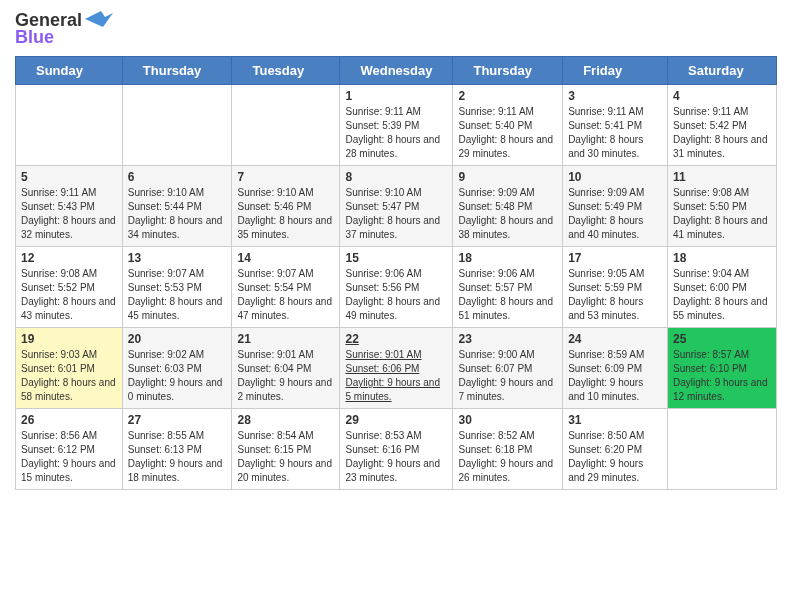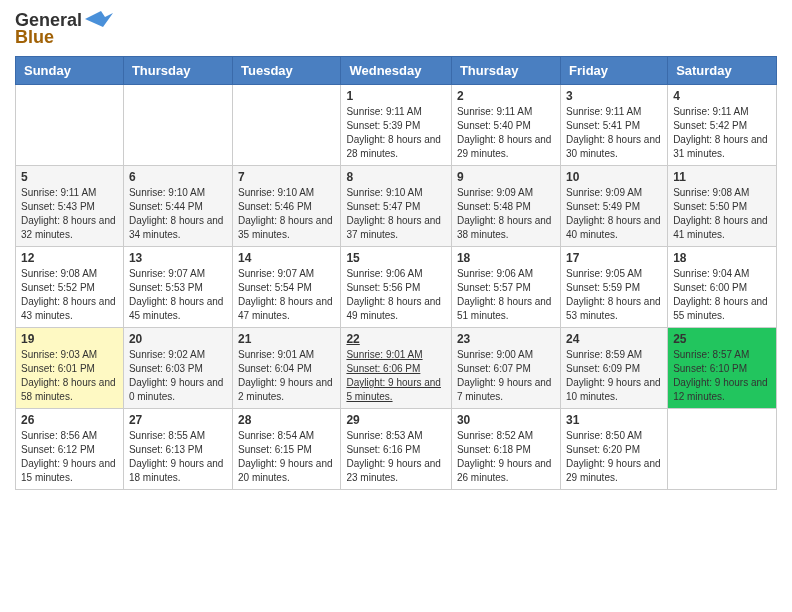--- a/index.html
+++ b/index.html
@@ -42,21 +42,21 @@
     .calendar {
       width: 100%;
       border-collapse: collapse;
       border: 1px solid #ccc;
     }
     .calendar th {
       background-color: #4a7fc1;
       color: #fff;
       font-size: 13px;
       font-weight: bold;
-      padding: 6px 8px;
+      padding: 6px 20px;
       text-align: left;
       border: 1px solid #3a6aaa;
     }
     .calendar td {
       vertical-align: top;
       border: 1px solid #ccc;
       padding: 4px 5px;
       font-size: 10.5px;
       color: #333;
       width: 113px;
@@ -86,21 +86,21 @@
 <div class="page">
   <div class="header">
     <div class="logo">
   <div style="display:flex; flex-direction:column; align-items:flex-start;">
     <div style="display:flex; align-items:center;">
       <span style="font-size:18px; font-weight:bold; color:#333;">General</span>
       <svg width="28" height="20" viewBox="0 0 28 20" style="margin-left:3px; margin-top:-4px;">
         <polygon points="0,10 16,2 20,8 28,4 18,18" fill="#4a90d9"></polygon>
       </svg>
     </div>
-    <span style="font-size:18px; font-weight:bold; color:#a16207; margin-top:-4px;">Blue</span>
+    <span style="font-size:18px; font-weight:bold; color:#8b5cf6; margin-top:-4px;">Blue</span>
   </div>
 </div>
     <div class="title-area">
       <div class="month-title"></div>
       <div class="location"></div>
     </div>
   </div>
 
   <table class="calendar">
     <thead>

